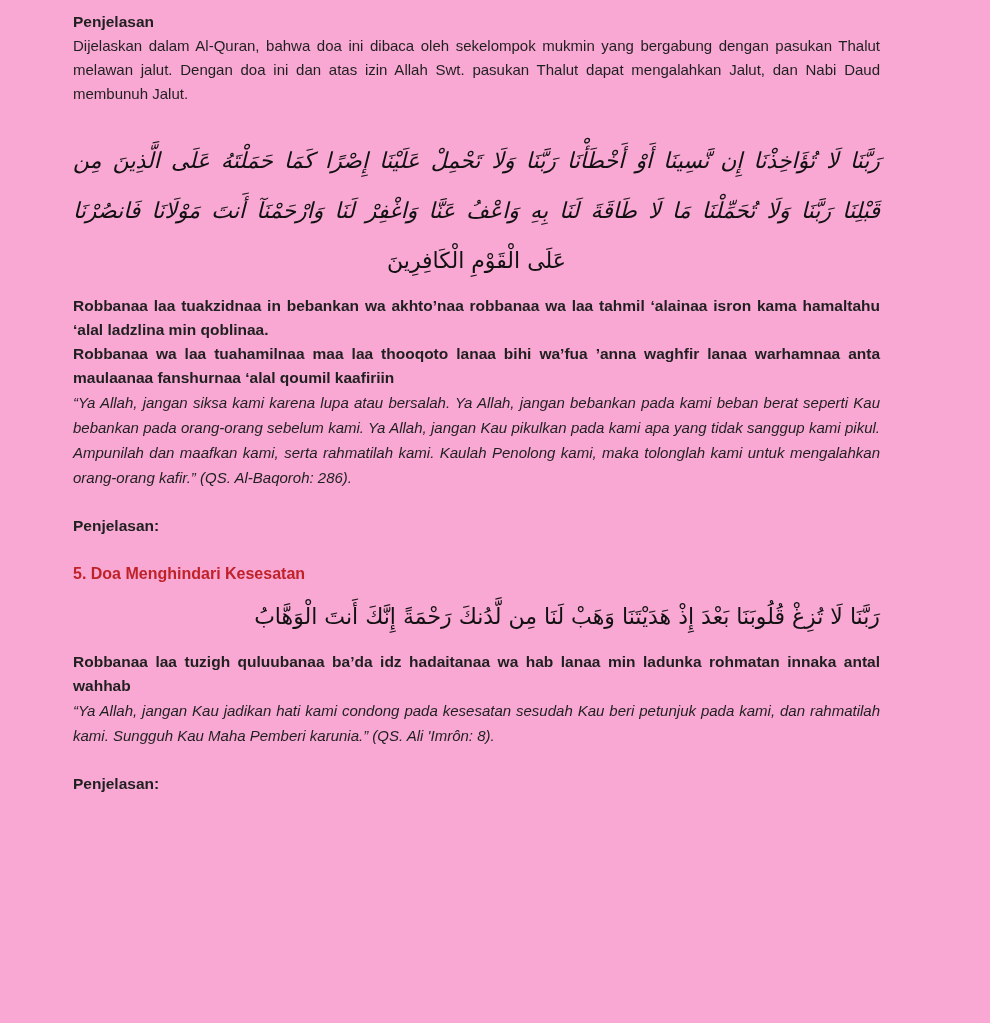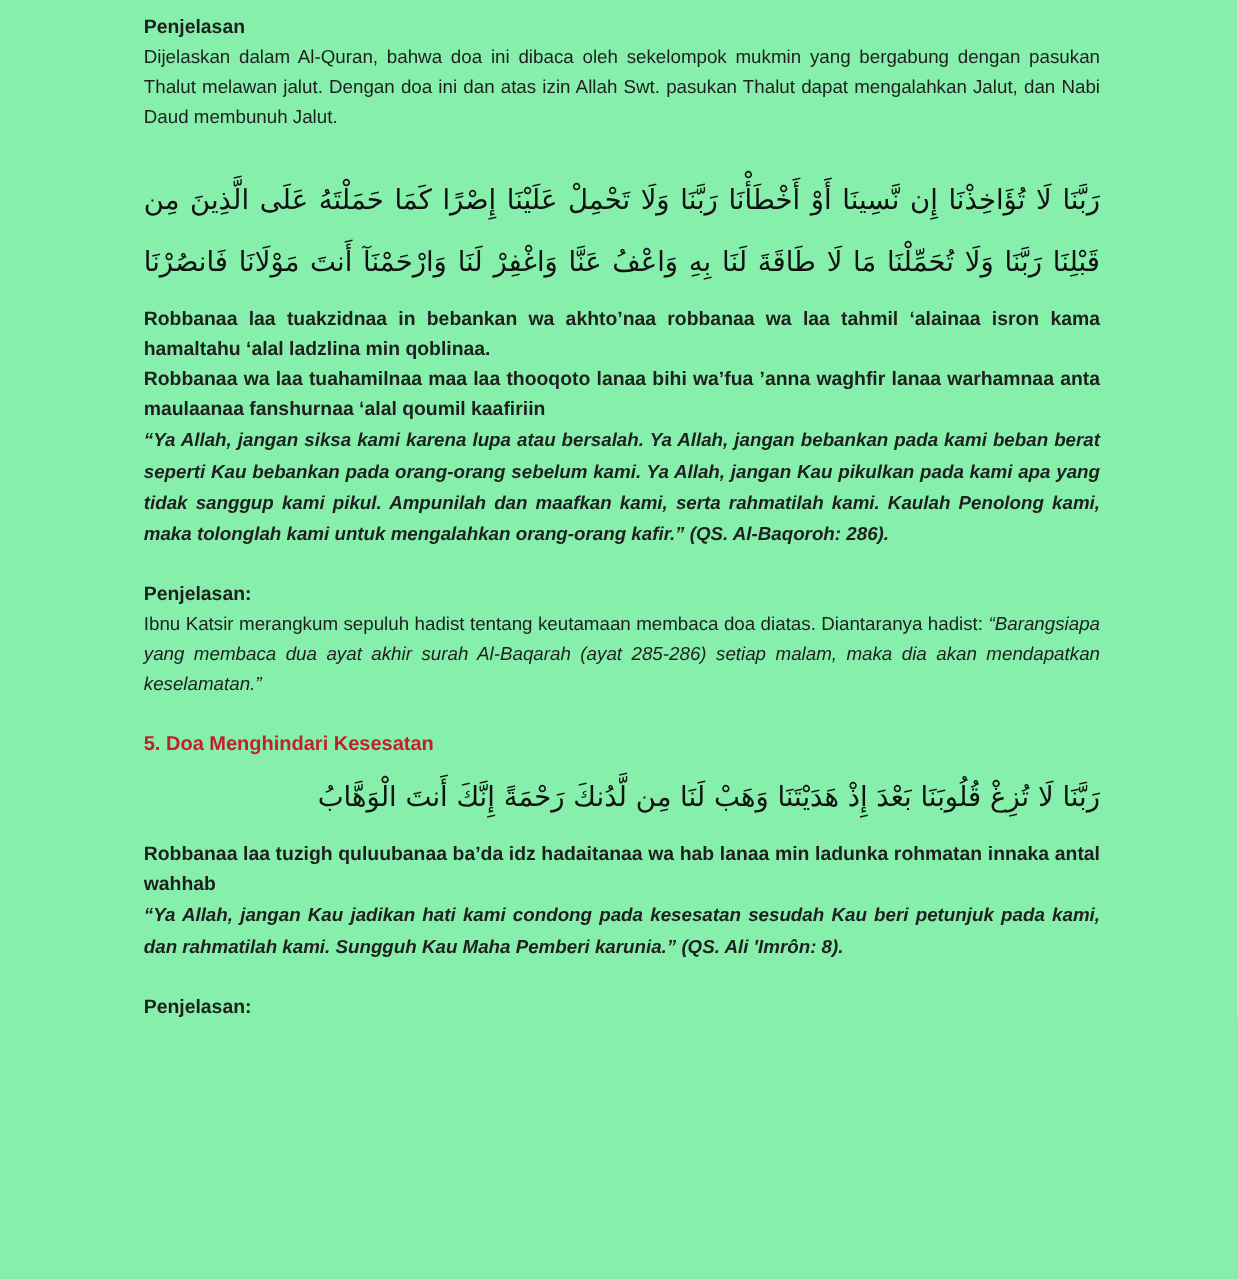--- a/index.html
+++ b/index.html
@@ -11,22 +11,22 @@
     width: 990px;
     height: 1023px;
     overflow: hidden;
     font-family: "Liberation Sans", sans-serif;
     color: #1f1f1f;
   }
   .page {
     box-sizing: border-box;
     width: 990px;
     height: 1023px;
-    padding: 10px 110px 20px 115px;
-    background: #86efac;
+    padding: 10px 110px 20px 73px;
+    background: #f9a8d4;
   }
   .body-text {
     font-size: 15px;
     line-height: 24px;
     text-align: justify;
     margin: 0;
   }
   .bold-head {
     font-size: 15.5px;
     font-weight: bold;
@@ -46,71 +46,71 @@
     direction: rtl;
     font-family: "DejaVu Sans", sans-serif;
     font-size: 22px;
     line-height: 50px;
     color: #111111;
     margin: 6px 0 8px 0;
   }
   .arabic-just {
     text-align: justify;
     text-align-last: justify;
+    font-style: italic;
   }
   .arabic-center {
     text-align: center;
   }
   .arabic-right {
     padding-left: 0;
   }
   .translit {
     font-size: 15.5px;
     font-weight: bold;
     line-height: 24px;
     text-align: justify;
     margin: 0;
   }
   .translation {
     font-size: 15px;
     font-style: italic;
     line-height: 25px;
     text-align: justify;
     margin: 0;
-    font-weight: bold;
   }
   .inline-italic {
     font-style: italic;
   }
 </style>
 </head>
 <body>
 
 <div class="page">
 
   <h3 class="bold-head">Penjelasan</h3>
   <p class="body-text">Dijelaskan dalam Al-Quran, bahwa doa ini dibaca oleh sekelompok mukmin yang bergabung dengan pasukan Thalut melawan jalut. Dengan doa ini dan atas izin Allah Swt. pasukan Thalut dapat mengalahkan Jalut, dan Nabi Daud membunuh Jalut.</p>
 
   <div class="gap-24"></div>
 
 
   <div class="arabic">
     <div class="arabic-just">رَبَّنَا لَا تُؤَاخِذْنَا إِن نَّسِينَا أَوْ أَخْطَأْنَا رَبَّنَا وَلَا تَحْمِلْ عَلَيْنَا إِصْرًا كَمَا حَمَلْتَهُ عَلَى الَّذِينَ مِن</div>
     <div class="arabic-just">قَبْلِنَا رَبَّنَا وَلَا تُحَمِّلْنَا مَا لَا طَاقَةَ لَنَا بِهِ وَاعْفُ عَنَّا وَاغْفِرْ لَنَا وَارْحَمْنَآ أَنتَ مَوْلَانَا فَانصُرْنَا</div>
+    <div class="arabic-center">عَلَى الْقَوْمِ الْكَافِرِينَ</div>
   </div>
 
   <p class="translit">Robbanaa laa tuakzidnaa in bebankan wa akhto’naa robbanaa wa laa tahmil ‘alainaa isron kama hamaltahu ‘alal ladzlina min qoblinaa.</p>
   <p class="translit">Robbanaa wa laa tuahamilnaa maa laa thooqoto lanaa bihi wa’fua ’anna waghfir lanaa warhamnaa anta maulaanaa fanshurnaa ‘alal qoumil kaafiriin</p>
 
   <p class="translation">“Ya Allah, jangan siksa kami karena lupa atau bersalah. Ya Allah, jangan bebankan pada kami beban berat seperti Kau bebankan pada orang-orang sebelum kami. Ya Allah, jangan Kau pikulkan pada kami apa yang tidak sanggup kami pikul. Ampunilah dan maafkan kami, serta rahmatilah kami. Kaulah Penolong kami, maka tolonglah kami untuk mengalahkan orang-orang kafir.” (QS. Al-Baqoroh: 286).</p>
 
   <div class="gap-24"></div>
 
   <h3 class="bold-head">Penjelasan:</h3>
-  <p class="body-text"><span>Ibnu Katsir merangkum sepuluh hadist tentang keutamaan membaca doa diatas. Diantaranya hadist: </span><span class="inline-italic">“Barangsiapa yang membaca dua ayat  akhir surah Al-Baqarah (ayat 285-286) setiap malam, maka dia akan mendapatkan keselamatan.”</span></p>
 
   <div class="gap-24"></div>
 
   <h3 class="red-head">5. Doa Menghindari Kesesatan</h3>
 
   <div class="arabic">
     <div class="arabic-right">رَبَّنَا لَا تُزِغْ قُلُوبَنَا بَعْدَ إِذْ هَدَيْتَنَا وَهَبْ لَنَا مِن لَّدُنكَ رَحْمَةً إِنَّكَ أَنتَ الْوَهَّابُ</div>
   </div>
 
   <p class="translit">Robbanaa laa tuzigh quluubanaa ba’da idz hadaitanaa wa hab lanaa min ladunka rohmatan innaka antal wahhab</p>

